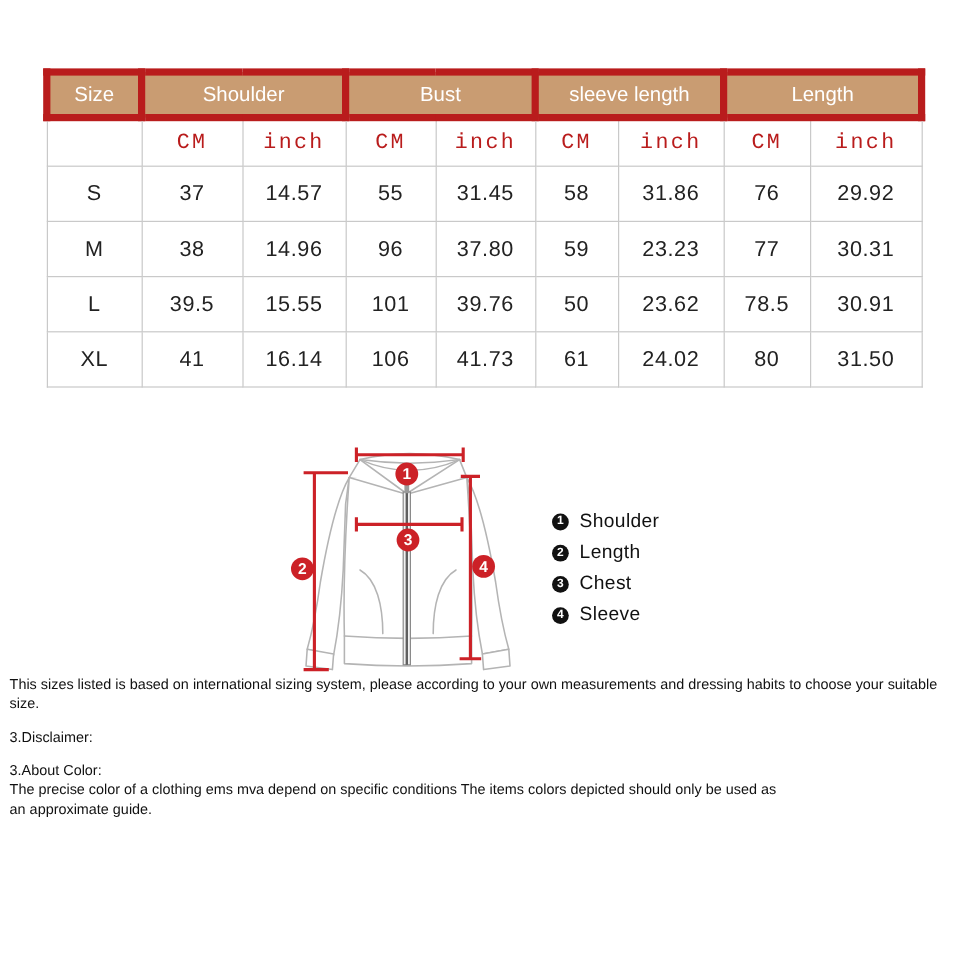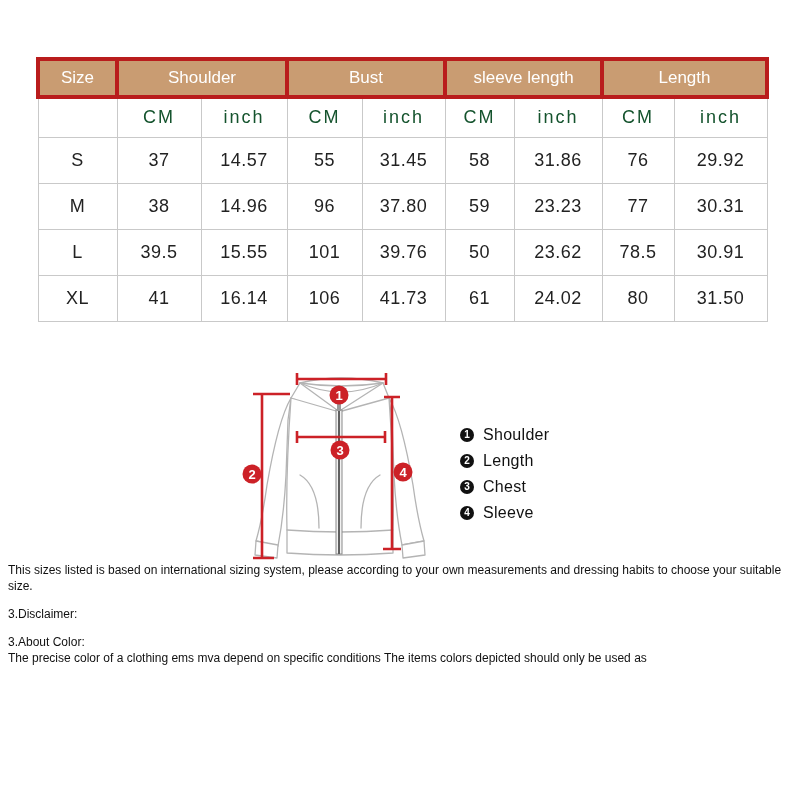--- a/index.html
+++ b/index.html
@@ -15,24 +15,24 @@
     position:absolute; left:36px; top:57px; width:729px;
     border-collapse:collapse; table-layout:fixed;
   }
   table.size-table th, table.size-table td {
     text-align:center; vertical-align:middle;
     border:1px solid #c9c9c9;
     font-family:"Liberation Sans", sans-serif;
   }
   tr.group-row th {
     background:#c99c72; color:#ffffff; font-weight:normal;
-    font-size:17px; height:38px; border:4px solid #b91c1c;
+    font-size:17px; height:38px; border:6px solid #b91c1c;
   }
   tr.unit-row td {
-    height:40px; font-size:18px; color:#14532d; letter-spacing:2px;
+    height:40px; font-size:18px; color:#b91c1c; letter-spacing:2px;font-family:Liberation Mono, monospace;
   }
   tr.data-row td {
     height:46px; font-size:18px; color:#222222; letter-spacing:0.5px;
   }
 
   
   .diagram { position:absolute; left:240px; top:365px; width:210px; height:200px; }
 
   
   .legend { position:absolute; left:460px; top:427px; }
@@ -201,16 +201,17 @@
   <div class="notes">
     <div class="note-block">
       <div class="note-line">This sizes listed is based on international sizing system, please according to your own measurements and dressing habits to choose your suitable size.</div>
     </div>
     <div class="note-block">
       <div class="note-title">3.Disclaimer:</div>
     </div>
     <div class="note-block">
       <div class="note-title">3.About Color:</div>
       <div class="note-line">The precise color of a clothing ems mva depend on specific conditions The items colors depicted should only be used as</div>
+      <div class="note-line">an approximate guide.</div>
     </div>
   </div>
 
 </div>
 
 </body></html>

